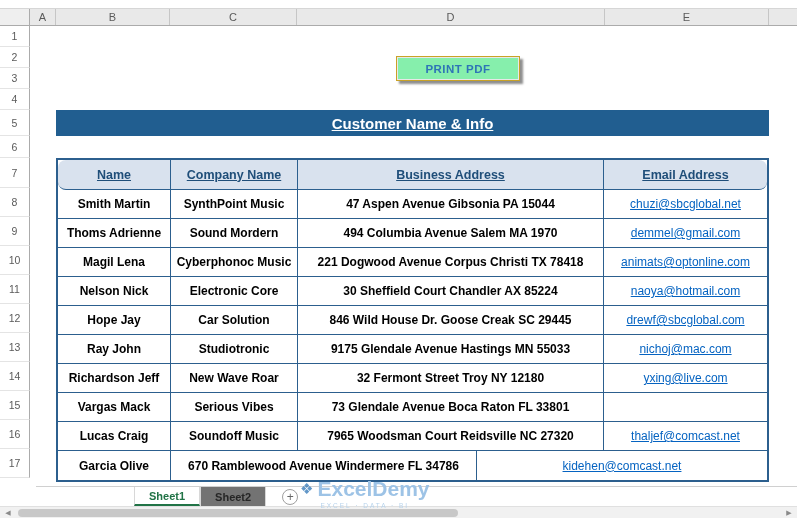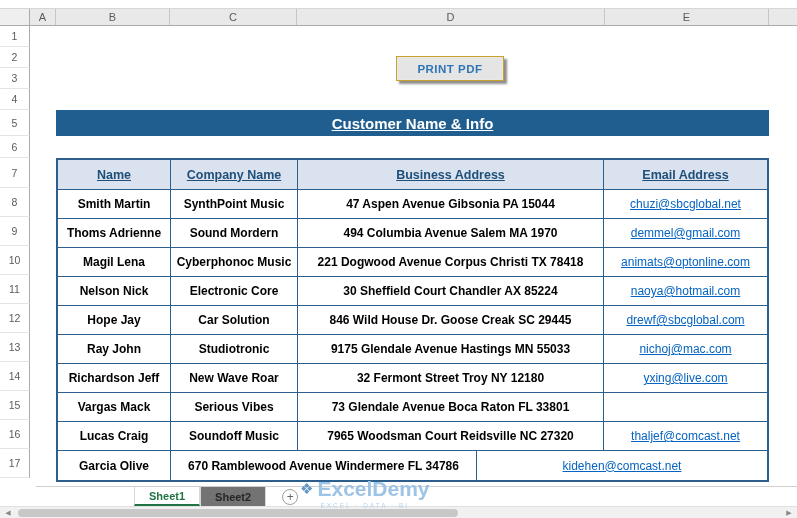--- a/index.html
+++ b/index.html
@@ -17,36 +17,36 @@
 
   
   .row-headers { position:absolute; top:26px; left:0; width:30px; }
   .row-h { width:30px; display:flex; align-items:center; justify-content:center;
     font-size:10.5px; color:#5A5A5A; background:#fff;
     border-right:1px solid #ABABAB; border-bottom:1px solid #E4E4E4; }
 
   
   .content { position:absolute; top:26px; left:30px; width:767px; height:452px; background:#fff; }
 
-  .print-btn { position:absolute; left:366px; top:30px; width:108px; height:25px;
-    background:#e5e5e5; border:1px solid #C9A227; color:#2E75B6;
+  .print-btn { position:absolute; left:366px; top:30px; width:124px; height:25px;
+    background:#86efac; border:1px solid #C9A227; color:#2E75B6;
     font-weight:bold; font-size:11.5px; letter-spacing:0.5px;
     display:flex; align-items:center; justify-content:center; cursor:pointer;
     box-shadow: 3px 3px 2px rgba(50,50,50,0.55), 0 0 0 1px #E8E8E8 inset; }
 
   .title-bar { position:absolute; left:26px; top:84px; width:713px; height:26px;
     background:#215E90; color:#FFFFFF; font-weight:bold; font-size:15px;
     text-decoration:underline; display:flex; align-items:center; justify-content:center; }
 
   
   .cust-table { position:absolute; left:26px; top:132px; width:713px;
     border:2px solid #2C5F8E; background:#fff; }
   .t-row { display:flex; height:29px; border-bottom:1px solid #2C5F8E; }
   .t-row:last-child { border-bottom:none; }
-  .t-head { height:30px; background:#D9E2EE; }
+  .t-head { height:30px; background:#D9E2EE;border-radius:8px; }
   .cell { display:flex; align-items:center; justify-content:center;
     border-right:1px solid #2C5F8E; font-size:12px; font-weight:bold; color:#000;
     text-align:center; overflow:hidden; white-space:nowrap; }
   .c-name { width:113px; }
   .c-comp { width:127px; }
   .c-addr { width:306px; }
   .c-mail { flex:1; border-right:none; }
   .t-head .cell { color:#1F4E79; text-decoration:underline; font-size:12.5px; }
   .email-link { color:#0563C1; text-decoration:underline; font-weight:normal; cursor:pointer; }
 

